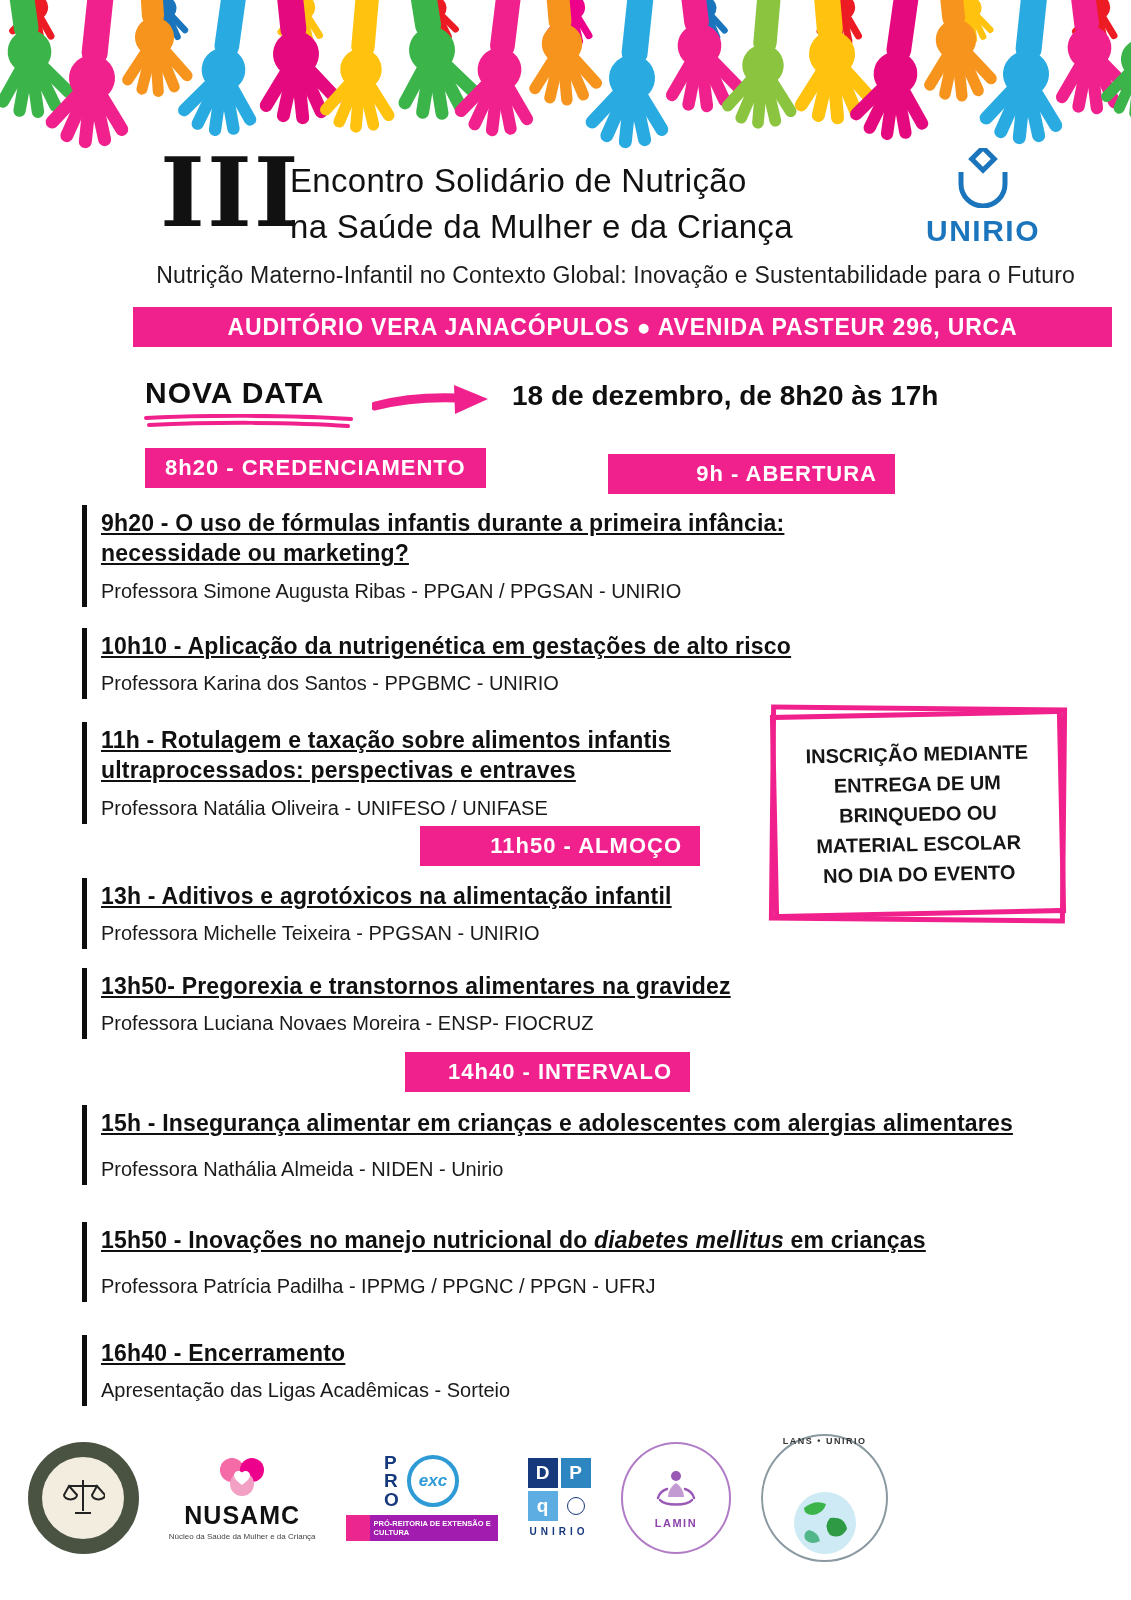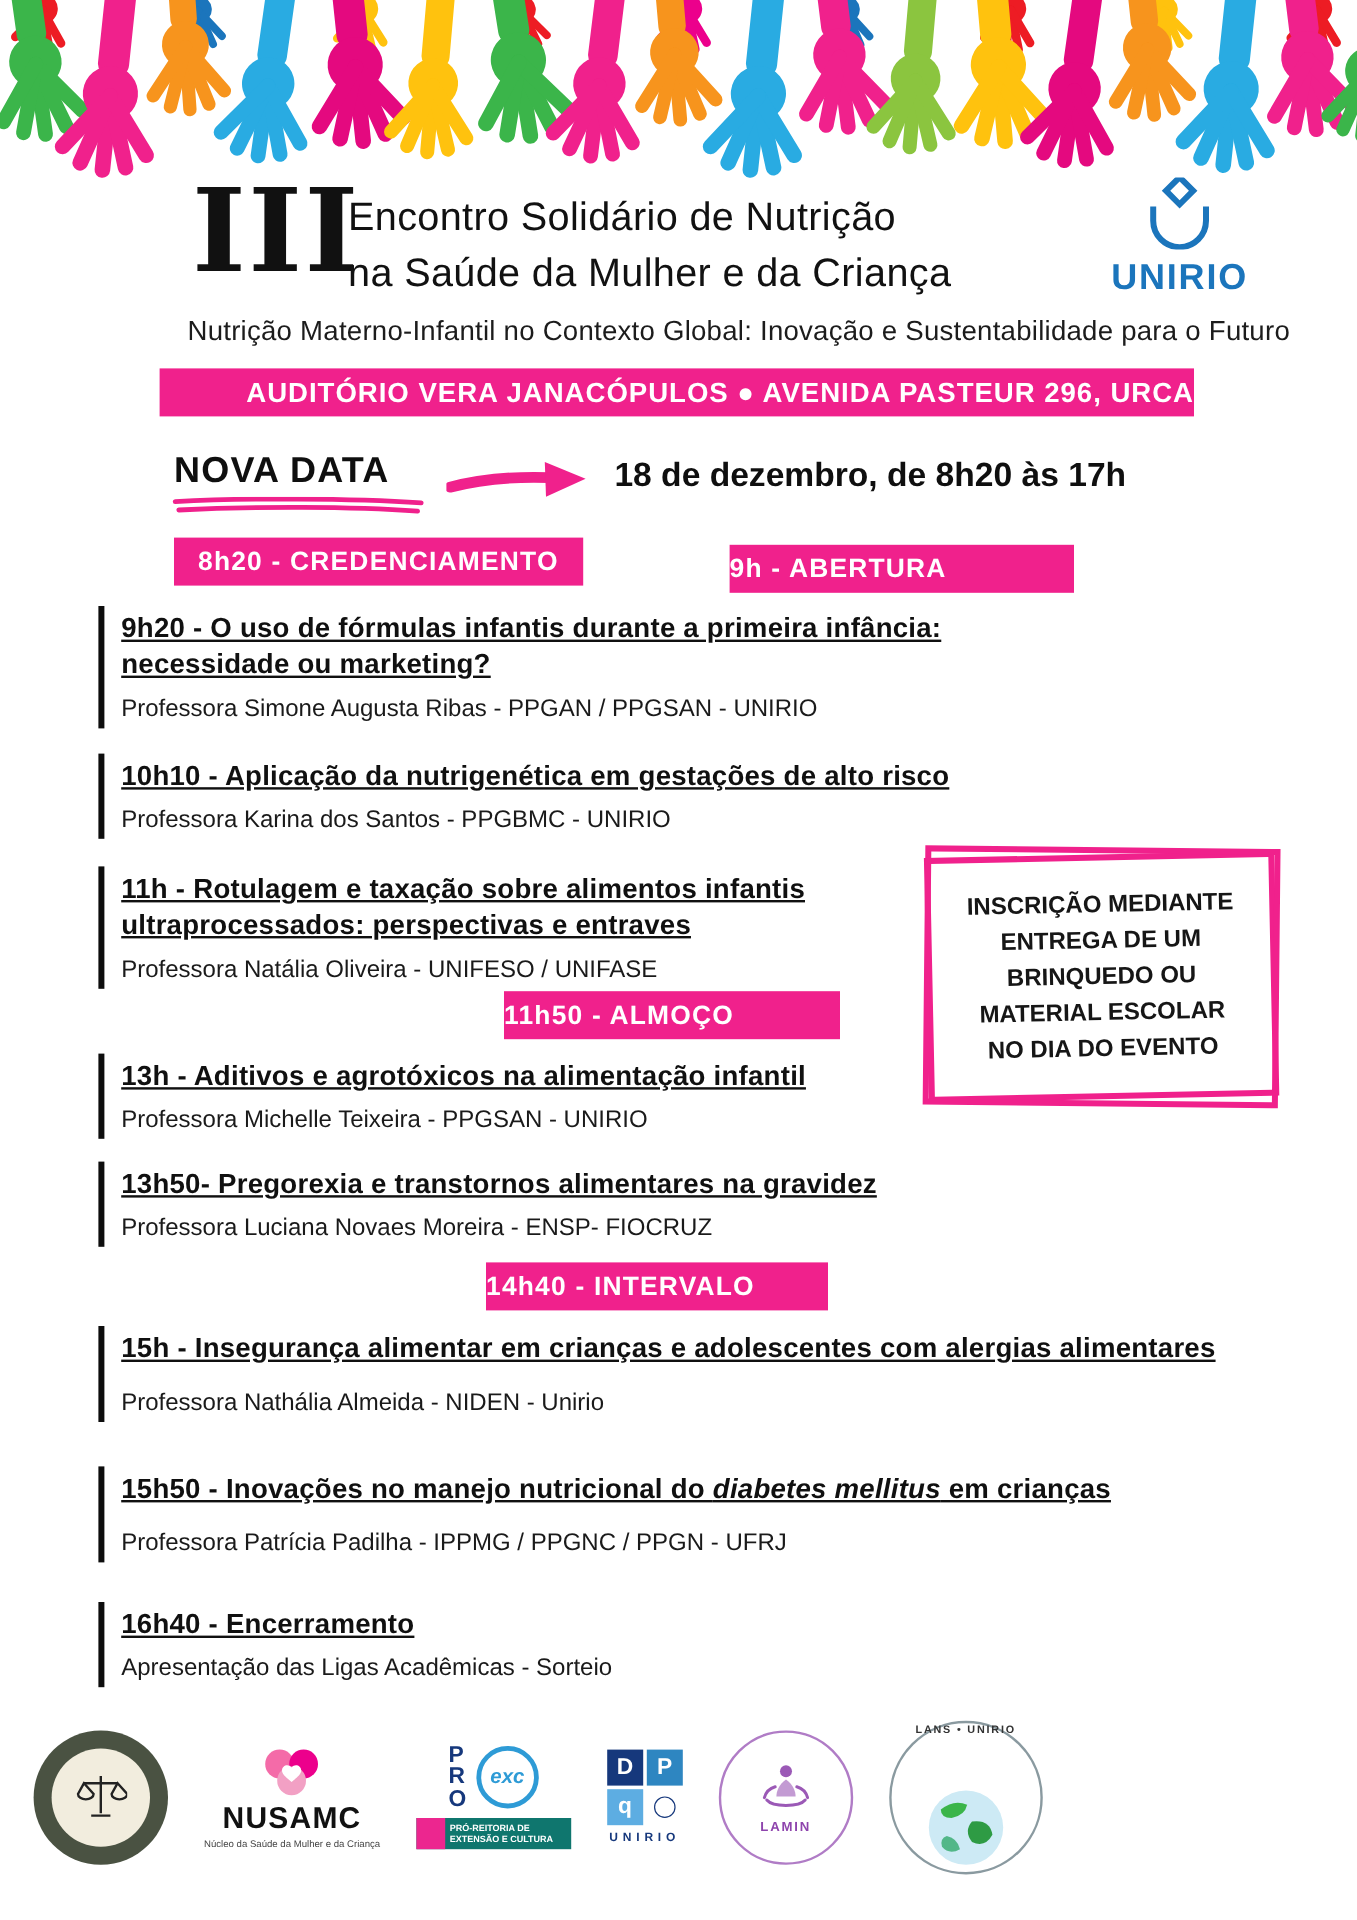--- a/index.html
+++ b/index.html
@@ -15,34 +15,34 @@
   .edition { position:absolute; left:160px; top:140px; font-family:"DejaVu Serif", serif;
              font-weight:700; font-size:96px; line-height:1.1; letter-spacing:2px; color:#111; }
   .title-block { position:absolute; left:290px; top:158px; font-weight:400; font-size:33px;
                  line-height:1.38; letter-spacing:0.3px; color:#111; }
   .unirio-logo { position:absolute; left:908px; top:148px; width:150px; text-align:center; }
   .unirio-logo .logo-text { font-weight:700; font-size:30px; letter-spacing:1.5px; color:var(--blue); margin-top:2px; }
 
   .subtitle { position:absolute; left:55px; top:262px; width:1020px; text-align:right;
               font-size:23px; font-weight:400; letter-spacing:0.2px; color:#1c1c1c; }
 
-  .venue-banner { position:absolute; left:133px; top:307px; width:862px; height:40px; line-height:40px;
+  .venue-banner { position:absolute; left:133px; top:307px; width:979px; height:40px; line-height:40px;
                   background:var(--pink); color:#fff; font-weight:700; font-size:23px;
-                  letter-spacing:0.8px; text-align:right; white-space:nowrap; }
+                  letter-spacing:0.8px; text-align:center; white-space:nowrap; }
 
   
   .nova-data { position:absolute; left:145px; top:376px; font-size:30px; font-weight:800; letter-spacing:1px; color:#0f0f0f; }
   .nova-underline { position:absolute; left:143px; top:414px; }
   .date-arrow { position:absolute; left:372px; top:382px; }
   .date-value { position:absolute; left:512px; top:380px; font-size:28px; font-weight:700; color:#0f0f0f; }
 
   
   .badge { position:absolute; background:var(--pink); color:#fff; font-weight:700; font-size:22px;
            letter-spacing:1px; padding:7px 20px; white-space:nowrap; }
-  .badge.center { text-align:left; padding-left:0; padding-right:8px; }
+  .badge.center { text-align:right; padding-left:0; padding-right:18px; }
 
   
   .item { position:absolute; left:82px; border-left:5px solid #0d0d0d; padding:3px 0 4px 14px; }
   .item-title { font-size:23px; font-weight:700; line-height:1.32; color:#101010; letter-spacing:0.2px;text-decoration:underline; }
   .item-title em { font-style:italic; }
   .item-speaker { font-size:20px; font-weight:400; margin-top:11px; color:#1a1a1a; }
   .item.gap-lg .item-speaker { margin-top:20px; }
 
   
   .note-box { position:absolute; left:772px; top:712px; width:292px; padding:22px 8px;
@@ -62,21 +62,21 @@
                   display:flex; align-items:center; justify-content:center; }
 
   .nusamc-label { font-weight:800; font-size:25px; letter-spacing:1px; color:#111; margin-top:2px; }
   .nusamc-caption { font-size:8px; color:#444; margin-top:2px; white-space:nowrap; }
 
   .proexc-top { display:flex; align-items:center; gap:6px; }
   .proexc-pro { width:17px; word-break:break-all; line-height:0.98; font-weight:800; font-size:19px; color:#16387C; }
   .proexc-circle { width:52px; height:52px; border:4px solid #2E9BD6; border-radius:50%;
                    display:flex; align-items:center; justify-content:center;
                    font-style:italic; font-weight:700; font-size:17px; color:#2E9BD6; }
-  .proexc-bar { margin-top:6px; width:129px; display:flex; align-items:center; background:#0f766e; }
+  .proexc-bar { margin-top:6px; width:152px; display:flex; align-items:center; background:#a21caf; }
   .proexc-bar-pink { width:24px; height:26px; background:#EC268F; flex:none; }
   .proexc-caption { color:#fff; font-size:7.5px; font-weight:700; line-height:1.25; padding:3px 4px; }
 
   .dpq-grid { display:grid; grid-template-columns:30px 30px; grid-template-rows:30px 30px; gap:3px; }
   .sq { display:flex; align-items:center; justify-content:center; color:#fff; font-weight:700; font-size:19px; }
   .sq-d { background:#16387C; } .sq-p { background:#2E86C1; } .sq-q { background:#5DADE2; }
   .sq-e { background:#fff; border:1.5px solid #16387C; border-radius:50%; width:18px; height:18px;
           align-self:center; justify-self:center; }
   .dpq-caption { margin-top:5px; font-size:10px; font-weight:700; letter-spacing:4px; color:#16387C; }
 

